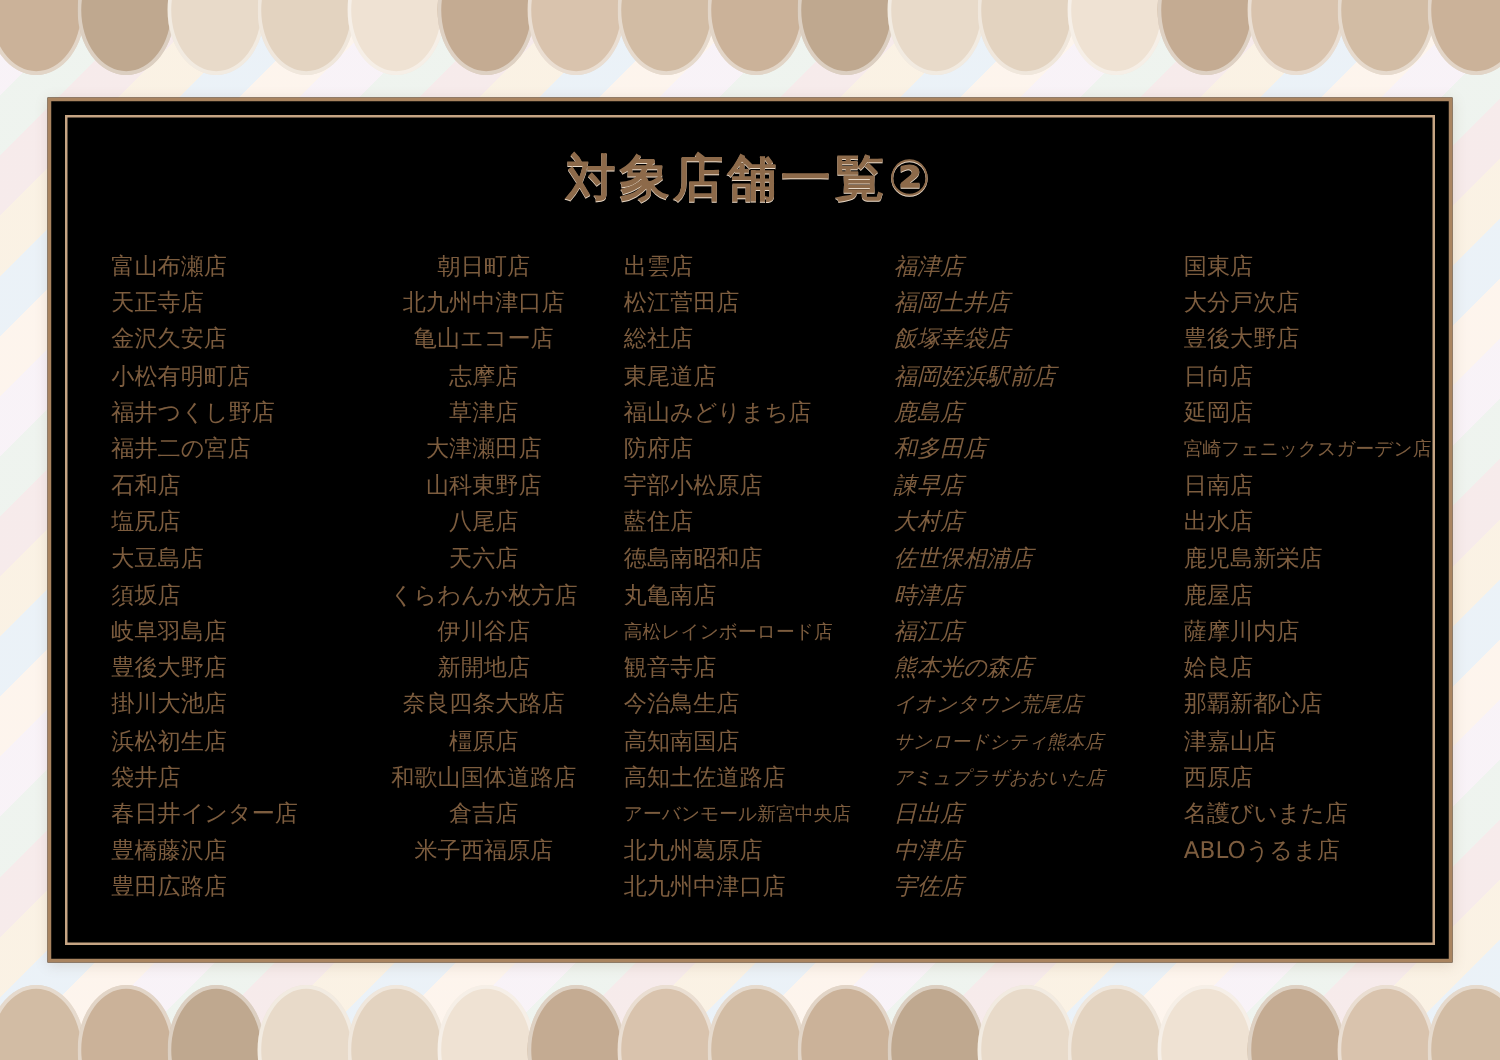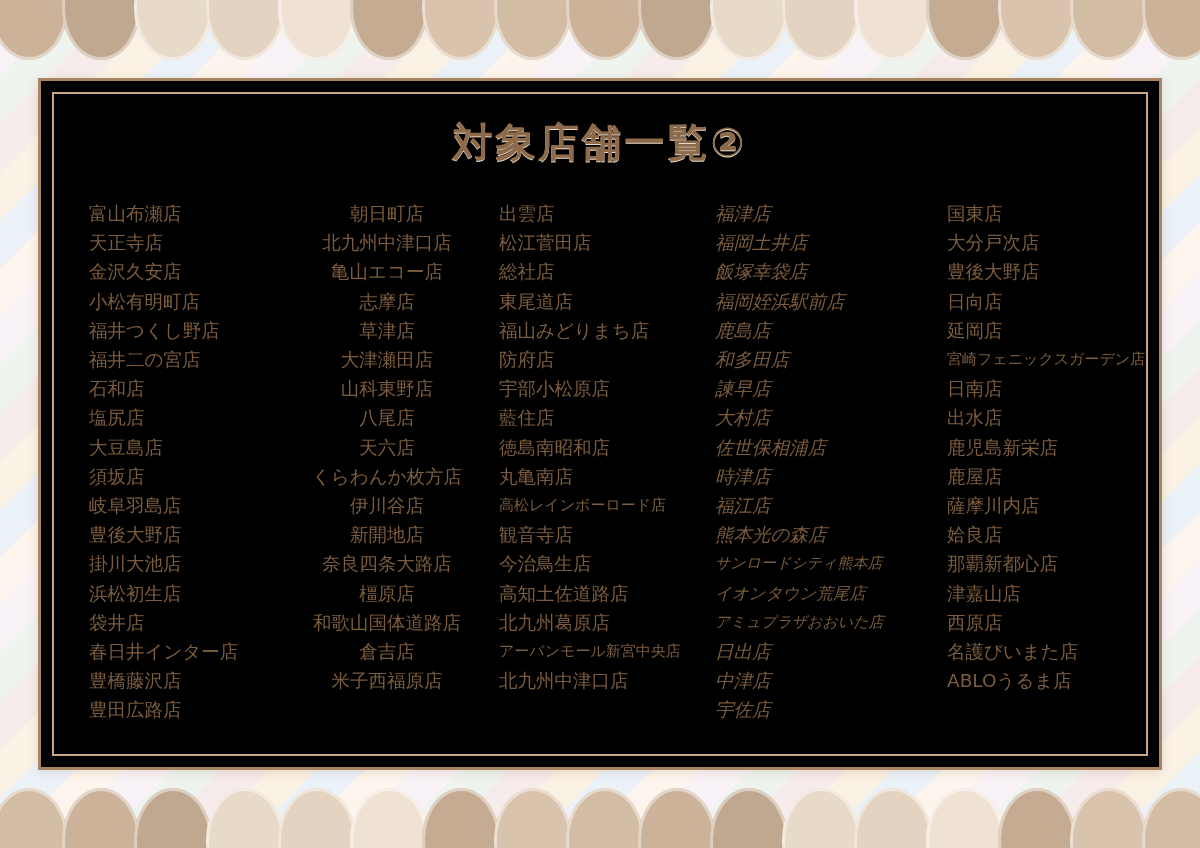--- a/index.html
+++ b/index.html
@@ -221,40 +221,41 @@
           <div class="store">東尾道店</div>
           <div class="store">福山みどりまち店</div>
           <div class="store">防府店</div>
           <div class="store">宇部小松原店</div>
           <div class="store">藍住店</div>
           <div class="store">徳島南昭和店</div>
           <div class="store">丸亀南店</div>
           <div class="store xs">高松レインボーロード店</div>
           <div class="store">観音寺店</div>
           <div class="store">今治鳥生店</div>
+          <div class="store">高知南国店</div>
           <div class="store">高知土佐道路店</div>
+          <div class="store xs">アーバンモール新宮中央店</div>
           <div class="store">北九州葛原店</div>
-          <div class="store xs">アーバンモール新宮中央店</div>
           <div class="store">北九州中津口店</div>
         </div>
         <div class="col c3">
           <div class="store">福津店</div>
           <div class="store">福岡土井店</div>
           <div class="store">飯塚幸袋店</div>
           <div class="store">福岡姪浜駅前店</div>
           <div class="store">鹿島店</div>
           <div class="store">和多田店</div>
           <div class="store">諫早店</div>
           <div class="store">大村店</div>
           <div class="store">佐世保相浦店</div>
           <div class="store">時津店</div>
           <div class="store">福江店</div>
           <div class="store">熊本光の森店</div>
+          <div class="store sm">イオンタウン荒尾店</div>
           <div class="store xs">サンロードシティ熊本店</div>
-          <div class="store sm">イオンタウン荒尾店</div>
           <div class="store xs">アミュプラザおおいた店</div>
           <div class="store">日出店</div>
           <div class="store">中津店</div>
           <div class="store">宇佐店</div>
         </div>
         <div class="col c4">
           <div class="store">国東店</div>
           <div class="store">大分戸次店</div>
           <div class="store">豊後大野店</div>
           <div class="store">日向店</div>

